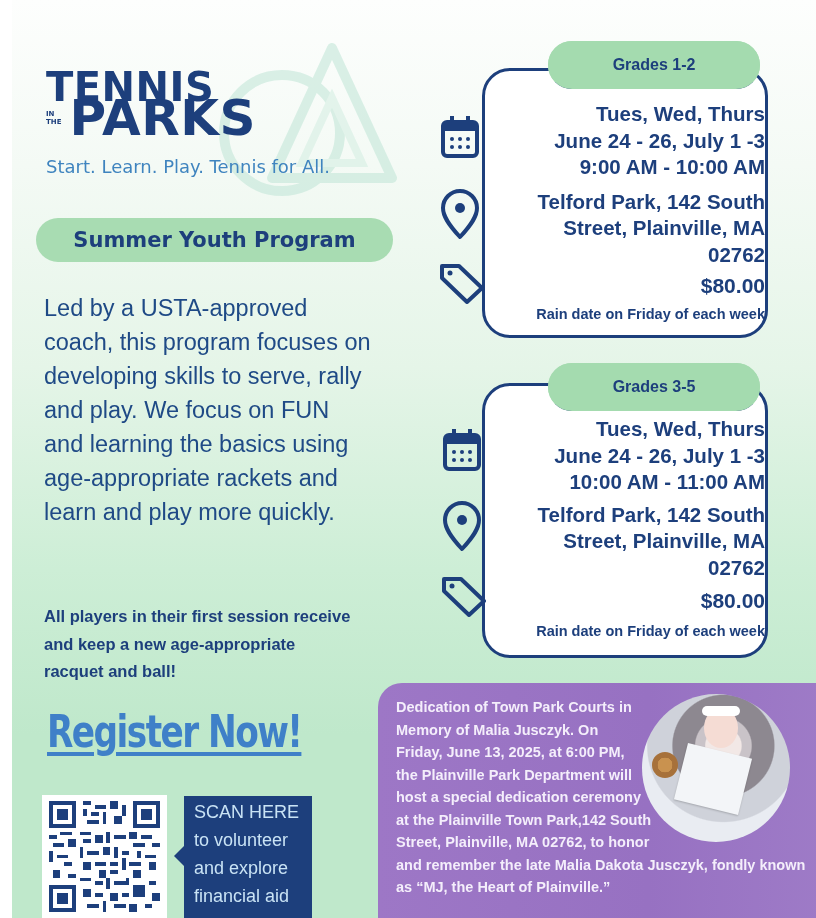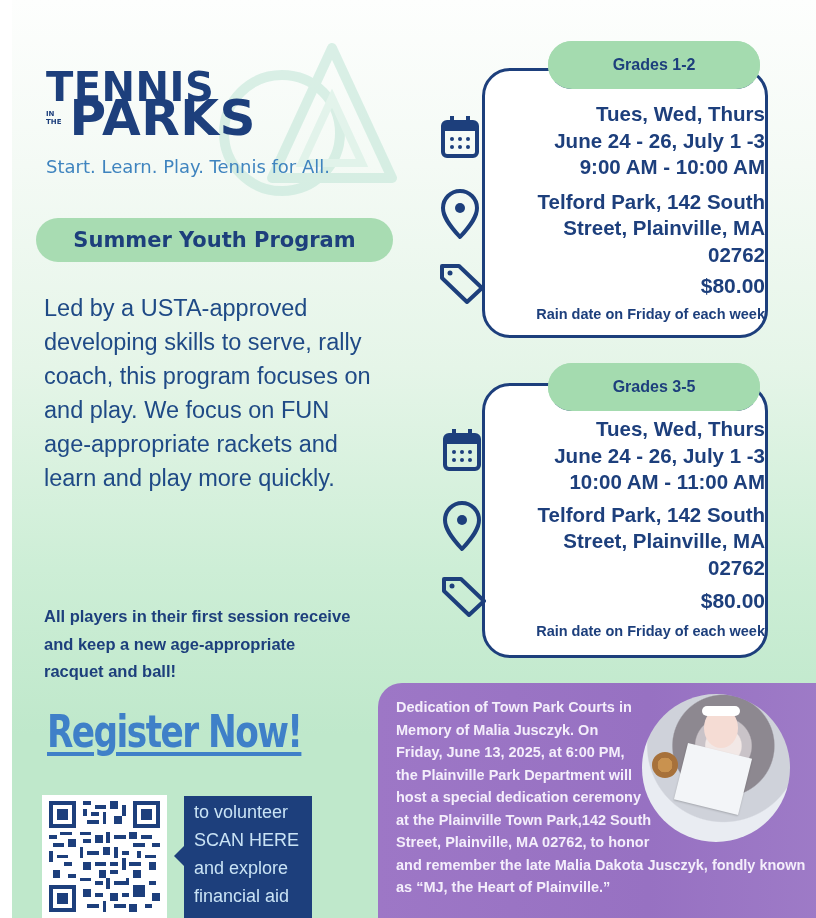--- a/index.html
+++ b/index.html
@@ -64,23 +64,24 @@
       <span>THE</span>
     </div>
     <div class="title-parks">PARKS</div>
   </div>
   <div class="tagline">Start. Learn. Play. Tennis for All.</div>
 
   <div class="program-pill">Summer Youth Program</div>
 
   <div class="description">
     <div>Led by a USTA-approved</div>
+    <div>coach, this program focuses on</div>
     <div>developing skills to serve, rally</div>
-    <div>coach, this program focuses on</div>
     <div>and play. We focus on FUN</div>
+    <div>and learning the basics using</div>
     <div>age-appropriate rackets and</div>
     <div>learn and play more quickly.</div>
   </div>
 
   <div class="perk">
     <div>All players in their first session receive</div>
     <div>and keep a new age-appropriate</div>
     <div>racquet and ball!</div>
   </div>
 
@@ -98,22 +99,22 @@
         <path d="M8 8h3v1h-3z M12 9h2v2h-2z M9 10h2v1h-2z M15 8h1v3h-1z M17 9h3v1h-3z M21 8h2v2h-2z M24 9h3v1h-3z M27 11h2v1h-2z M22 11h3v1h-3z"></path>
         <path d="M8 12h1v3h-1z M10 13h3v1h-3z M14 12h2v2h-2z M17 12h1v3h-1z M19 13h2v1h-2z M23 13h1v2h-1z M25 14h3v1h-3z"></path>
         <path d="M9 16h2v2h-2z M12 16h3v1h-3z M16 16h2v1h-2z M19 15h1v3h-1z M21 16h3v1h-3z M26 16h2v2h-2z M13 18h2v2h-2z M16 18h2v1h-2z M22 18h2v2h-2z"></path>
         <path d="M8 20h3v1h-3z M12 21h2v1h-2z M15 20h1v3h-1z M17 21h3v1h-3z M20 20h1v2h-1z M22 22h3v3h-3z M23 23h1v1h-1z M26 21h2v1h-2z"></path>
         <path d="M9 23h2v2h-2z M12 24h2v1h-2z M16 24h2v2h-2z M19 24h2v1h-2z M27 24h2v2h-2z M10 27h3v1h-3z M14 26h1v3h-1z M17 27h3v1h-3z M21 27h2v2h-2z M25 27h2v1h-2z"></path>
       </g>
     </svg>
   </div>
 
   <div class="scan-box">
+    <span>SCAN HERE</span>
     <span>to volunteer</span>
-    <span>SCAN HERE</span>
     <span>and explore</span>
     <span>financial aid</span>
   </div>
 
   <div class="card-tab" style="top:41px;">
     <div class="tab-fill"></div>
     <span>Grades 1-2</span>
   </div>
   <div class="card" style="top:68px; height:270px; padding-top:30px;">
     <span class="big">Tues, Wed, Thurs</span>

